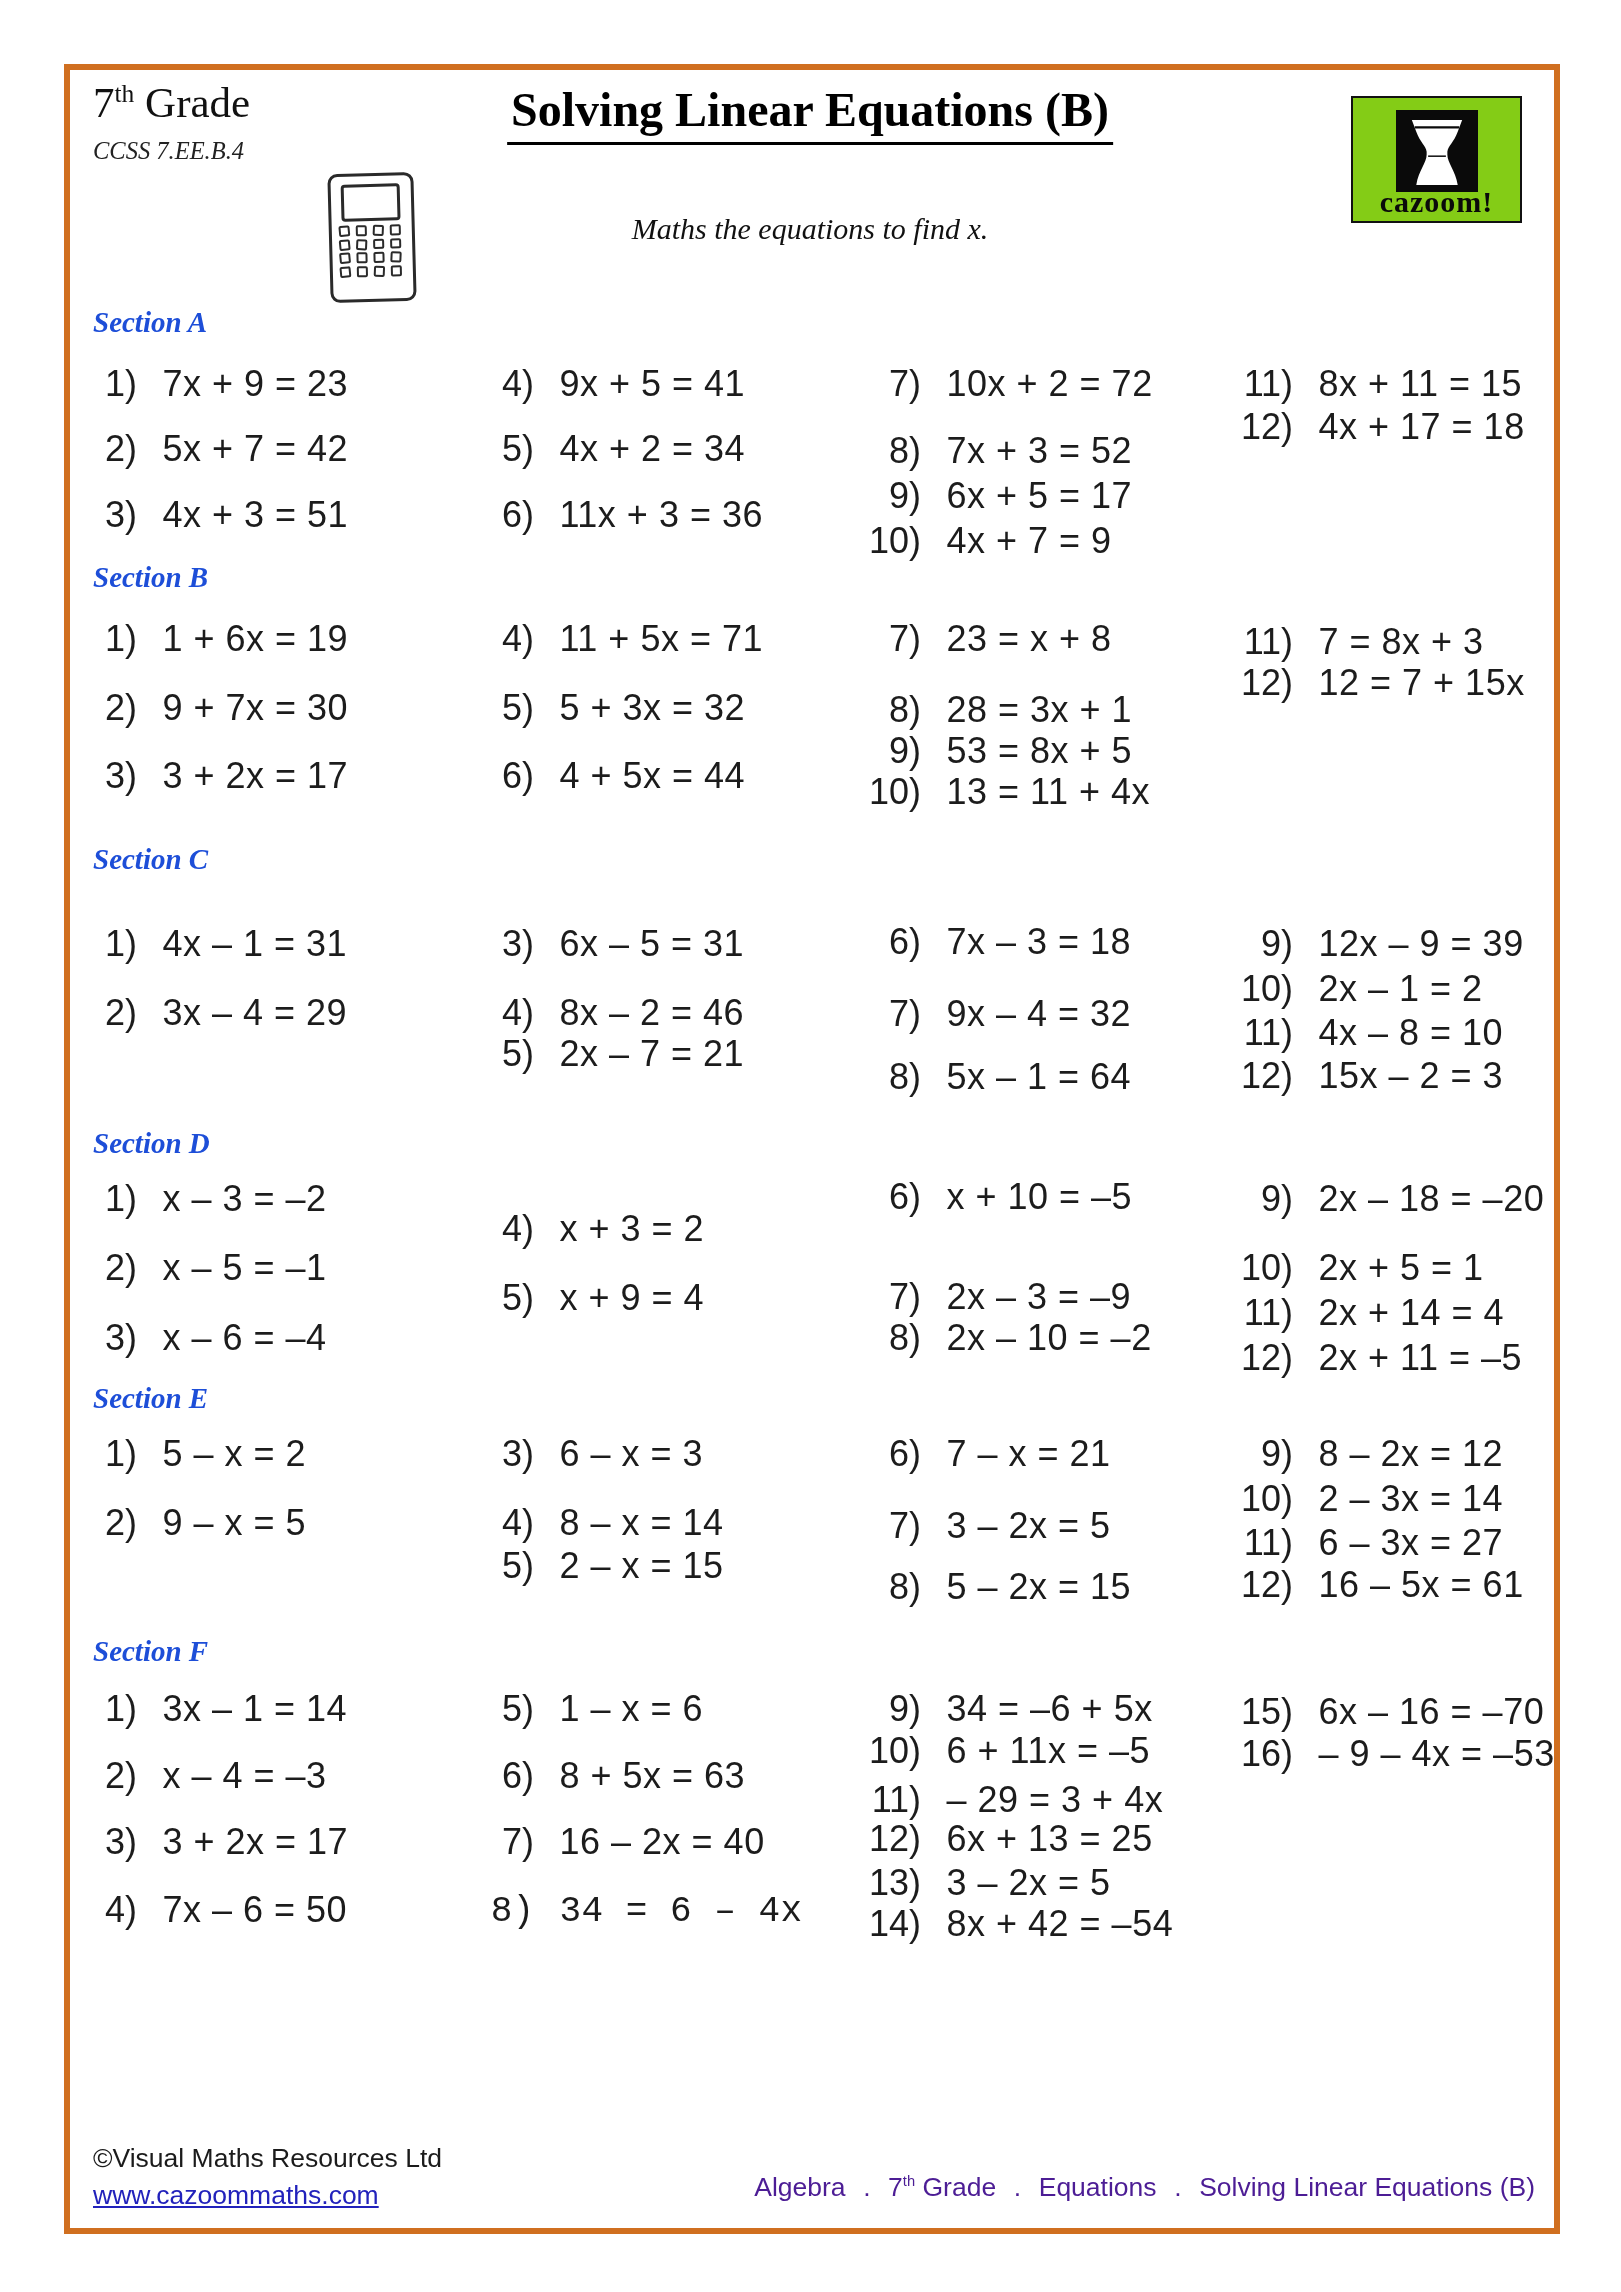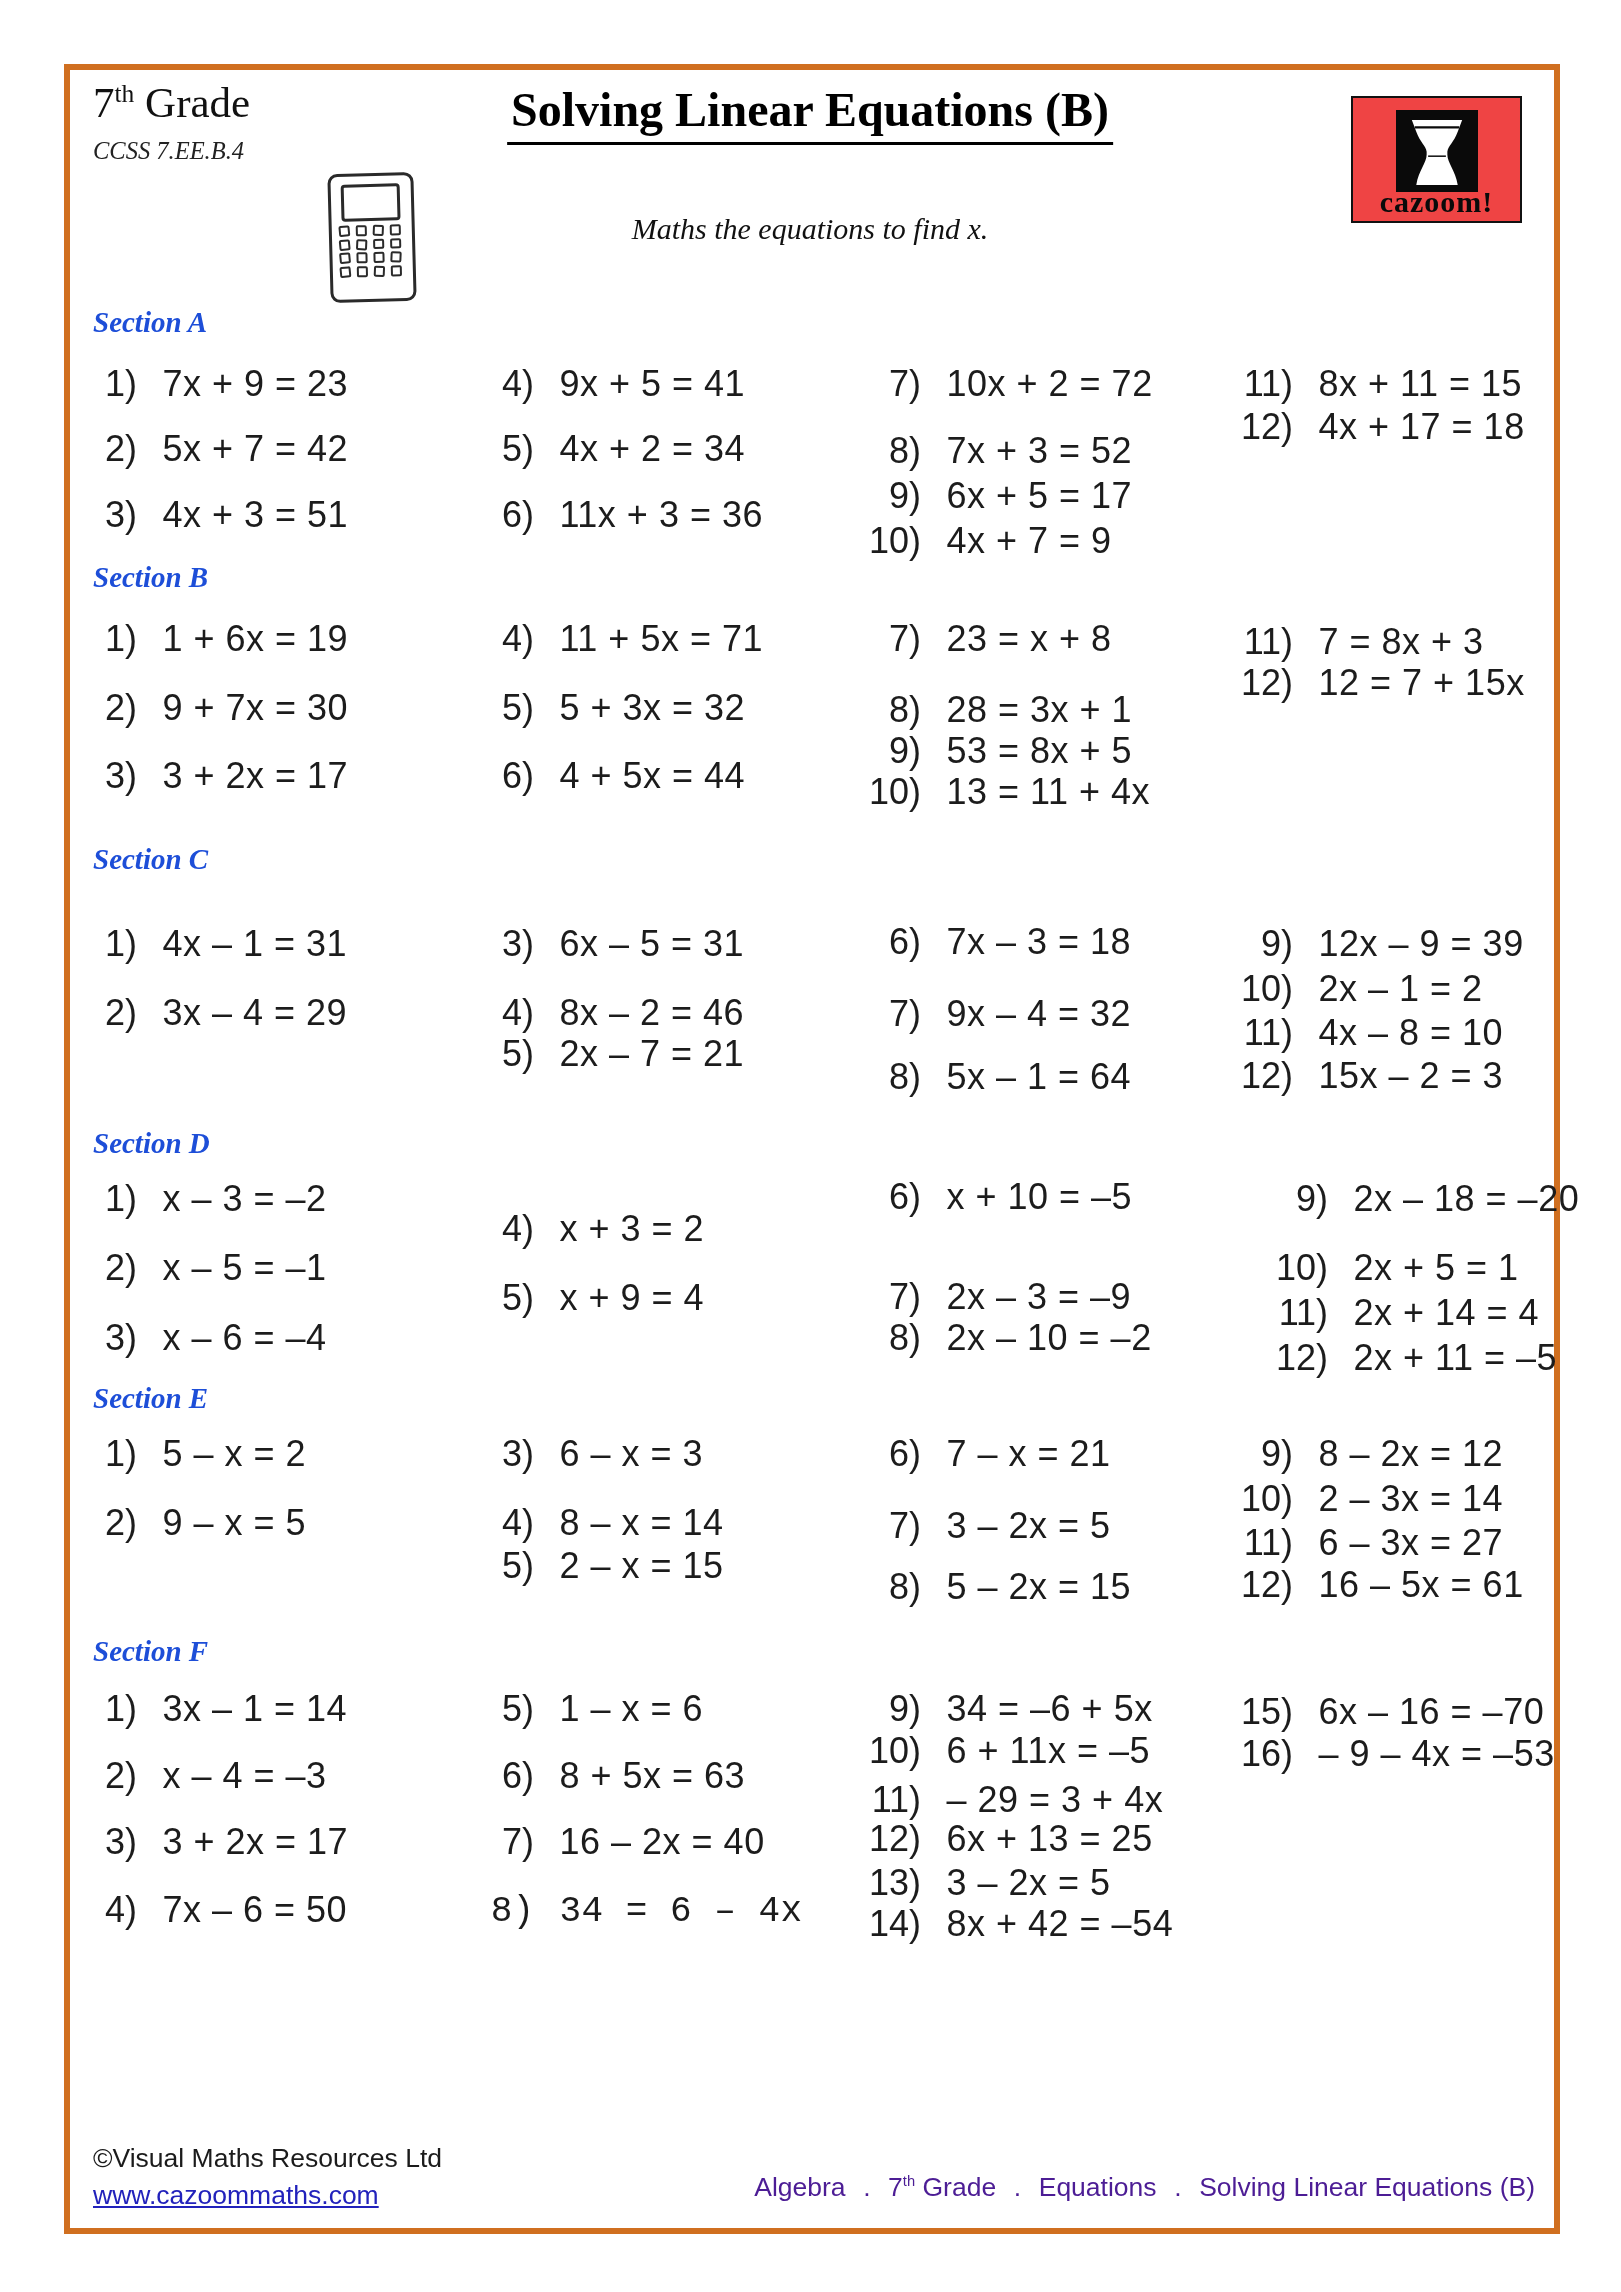--- a/index.html
+++ b/index.html
@@ -28,21 +28,21 @@
         border:3.9px solid #2a2a2a;border-radius:3.9px;}
   .calc-keys{position:absolute;left:6.9px;top:49px;width:65px;display:grid;
         grid-template-columns:repeat(4,1fr);grid-gap:2.9px;}
   .calc-keys span{display:block;width:10.8px;height:10.8px;border:2.5px solid #2a2a2a;
         border-radius:2px;box-sizing:border-box;}
   .calc-keys span:nth-child(3n){transform:rotate(4deg);}
   .calc-keys span:nth-child(4n+1){transform:rotate(-4deg);}
 
   
   .logo{position:absolute;left:1351px;top:96px;width:171px;height:127px;
-        border:2.9px solid #111;box-sizing:border-box;background:#ef4444;text-align:center;}
+        border:2.9px solid #111;box-sizing:border-box;background:#84cc16;text-align:center;}
   .logo-black{position:absolute;left:50%;top:11.8px;transform:translateX(-50%);
         width:82px;height:82px;background:#0a0a0a;}
   .logo-black svg{display:block;margin:3.9px auto 0 auto;}
   .logo-text{position:absolute;left:0;right:0;bottom:2px;
         font-family:"Liberation Serif",serif;font-weight:bold;font-size:30px;
         letter-spacing:1px;color:#0a0a0a;}
 
   
   .section-label{position:absolute;font-family:"Liberation Serif",serif;
         font-weight:bold;font-style:italic;font-size:29px;color:#1d4ed8;white-space:nowrap;}
@@ -176,21 +176,21 @@
       </div>
       <div class="eq-col" style="left: 458px; top: 1206px;">
         <div class="eq-row"><span class="num">4)</span><span class="eq">x + 3 = 2</span></div>
         <div class="eq-row" style="margin-top: 23.5px;"><span class="num">5)</span><span class="eq">x + 9 = 4</span></div>
       </div>
       <div class="eq-col" style="left: 845px; top: 1174px;">
         <div class="eq-row"><span class="num">6)</span><span class="eq">x + 10 = –5</span></div>
         <div class="eq-row" style="margin-top: 55px;"><span class="num">7)</span><span class="eq">2x – 3 = –9</span></div>
         <div class="eq-row" style="margin-top: -3.9px;"><span class="num">8)</span><span class="eq">2x – 10 = –2</span></div>
       </div>
-      <div class="eq-col" style="left: 1252px; top: 1176px;">
+      <div class="eq-col" style="left: 1217px; top: 1176px;">
         <div class="eq-row"><span class="num">9)</span><span class="eq">2x – 18 = –20</span></div>
         <div class="eq-row" style="margin-top: 23.5px;"><span class="num">10)</span><span class="eq">2x + 5 = 1</span></div>
         <div class="eq-row" style="margin-top: 0px;"><span class="num">11)</span><span class="eq">2x + 14 = 4</span></div>
         <div class="eq-row" style="margin-top: 0px;"><span class="num">12)</span><span class="eq">2x + 11 = –5</span></div>
       </div>
       <div class="section-label" style="left: 93px; top: 1382px;">Section E</div>
       <div class="eq-col" style="left: 61px; top: 1431px;">
         <div class="eq-row"><span class="num">1)</span><span class="eq">5 – x = 2</span></div>
         <div class="eq-row" style="margin-top: 23.5px;"><span class="num">2)</span><span class="eq">9 – x = 5</span></div>
       </div>

